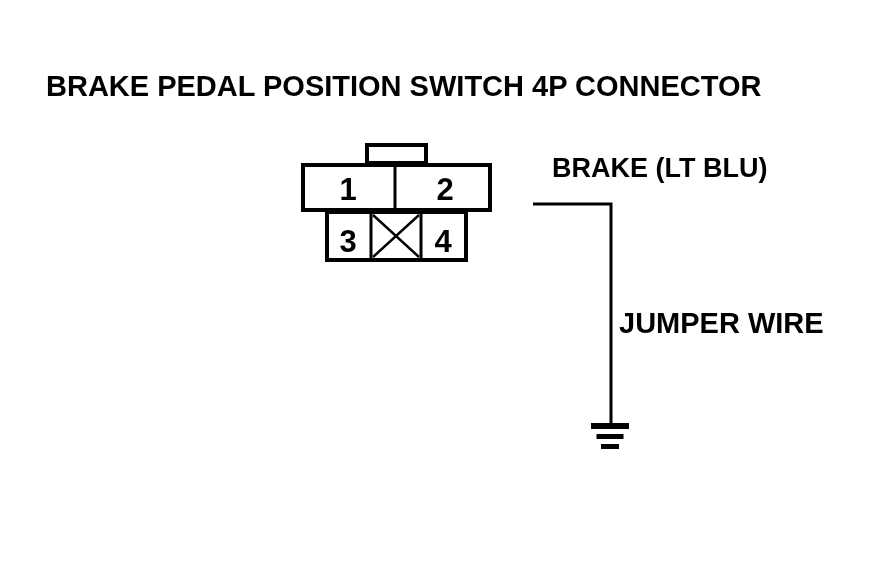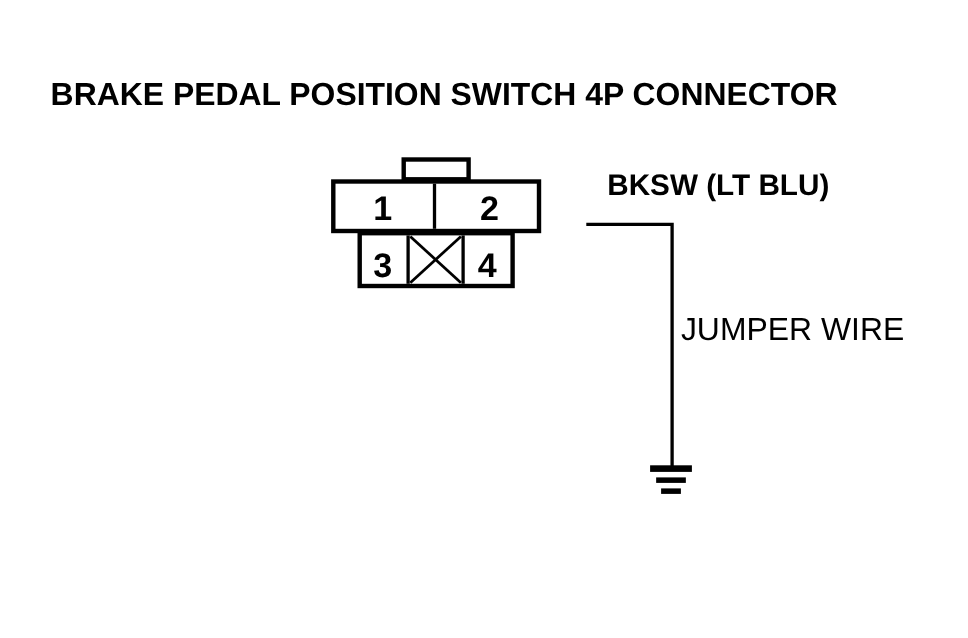--- a/index.html
+++ b/index.html
@@ -29,23 +29,23 @@
     font-weight: bold;
   }
   #wire-signal-label {
     left: 552px;
     top: 155px;
     font-size: 27px;
     font-weight: bold;
   }
   #jumper-label {
     left: 619px;
-    top: 286px;
+    top: 309px;
     font-size: 29px;
-    font-weight: normal;
+    font-weight: bold;
   }
   #caption {
     left: 211px;
     top: 490px;
     font-size: 29px;
     font-weight: normal;
   }
   svg { display: block; }
   .stroke4 { fill: #ffffff; stroke: #000000; stroke-width: 4; }
   .line3   { stroke: #000000; stroke-width: 3; fill: none; }
@@ -91,18 +91,18 @@
 
     <polyline class="line3" points="533,204 611,204 611,424"></polyline>
 
     <g>
       <rect class="solid" x="591" y="423" width="38" height="6"></rect>
       <rect class="solid" x="596.5" y="434" width="27" height="5"></rect>
       <rect class="solid" x="601" y="444" width="18" height="5"></rect>
     </g>
   </svg>
 
-  <div id="wire-signal-label" class="abs lbl">BKSW (LT BLU)</div>
+  <div id="wire-signal-label" class="abs lbl">BRAKE (LT BLU)</div>
 
   <div id="jumper-label" class="abs lbl">JUMPER WIRE</div>
 
 
 </div>
 
 </body></html>

